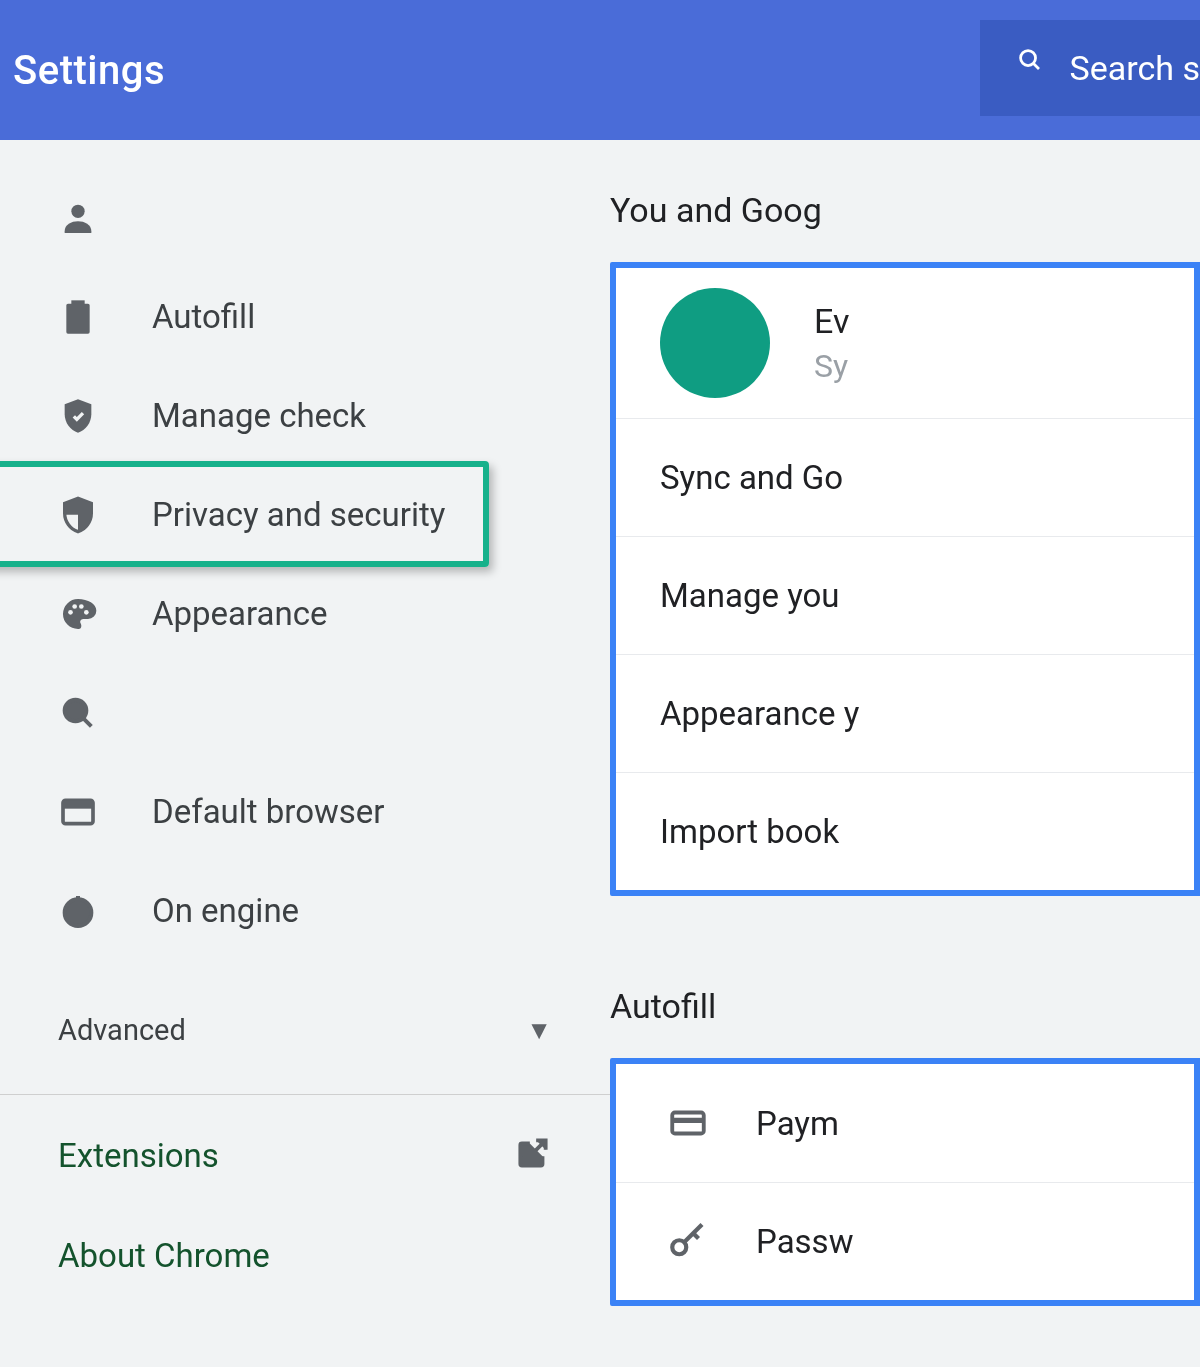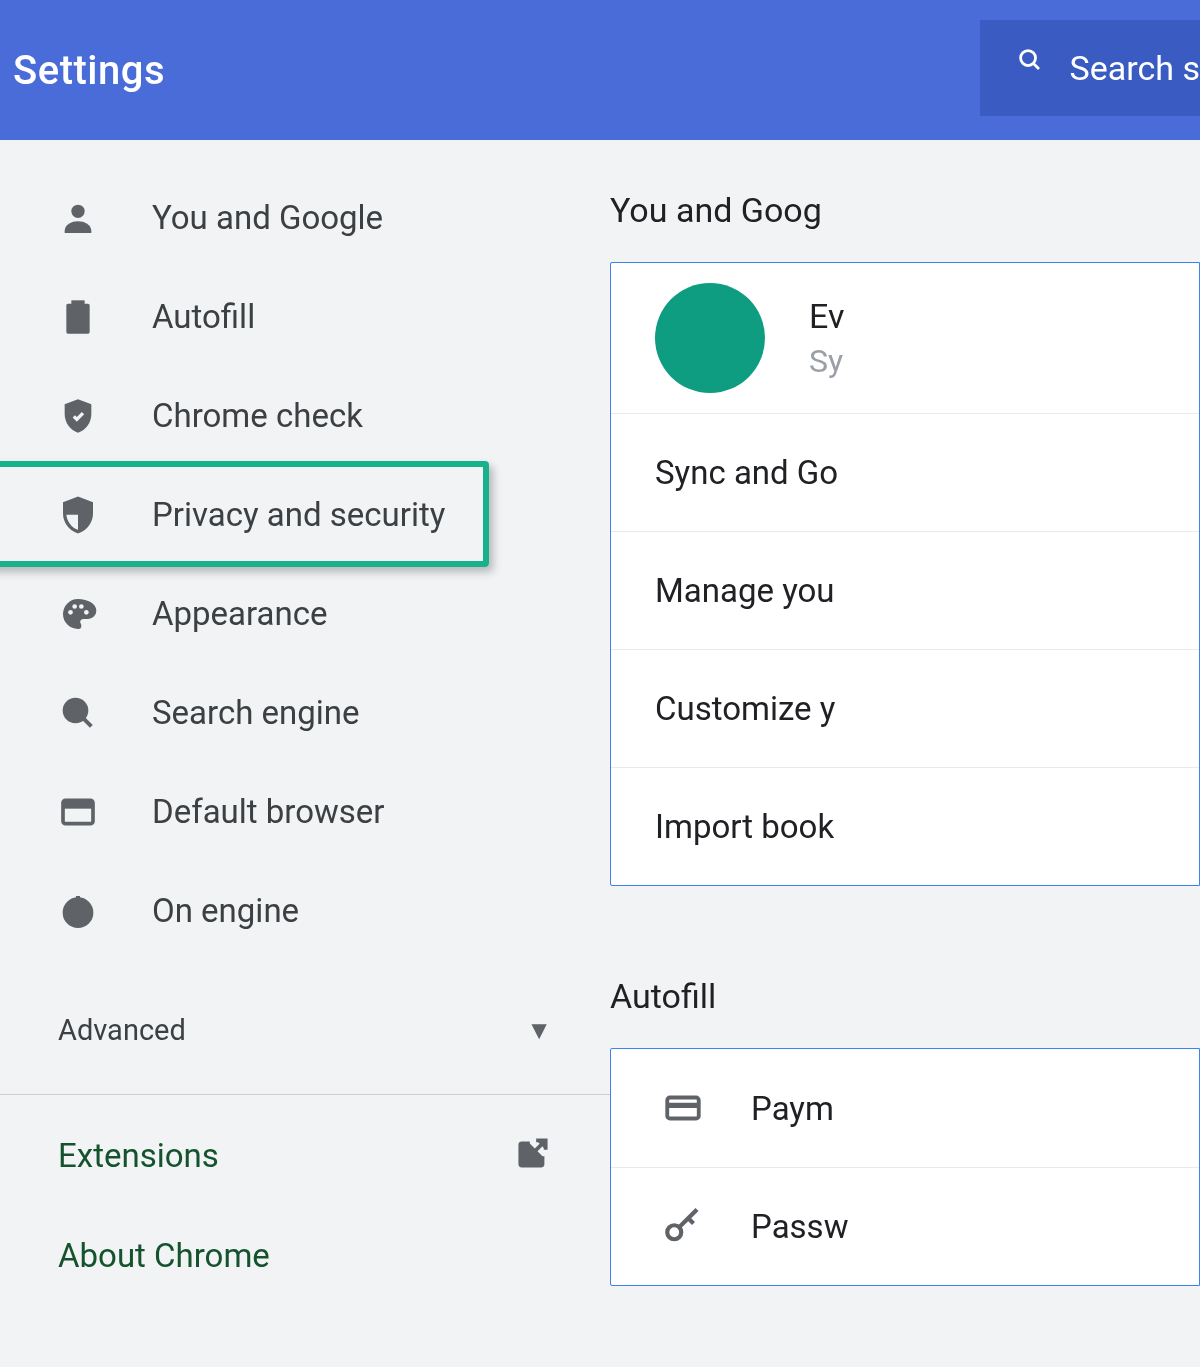--- a/index.html
+++ b/index.html
@@ -155,21 +155,21 @@
     white-space: nowrap;
   }
   .section-title {
     font-size: 34px;
     color: #202124;
     margin-left: 0;
     margin-bottom: 32px;
   }
   .card {
     background: #fff;
-    border: 1px solid #3b82f6;
+    border: 6px solid #3b82f6;
     border-radius: 2px 0 0 2px;
     margin-bottom: 90px;
     overflow: hidden;
   }
   .row {
     display: flex;
     align-items: center;
     height: 118px;
     padding: 0 0 0 44px;
     border-top: 1px solid #e8eaed;
@@ -238,41 +238,40 @@
 
   <div class="sidebar" style="position:relative;">
 
     <div class="nav-item">
       <span class="nav-icon">
         <svg viewBox="0 0 24 24">
             <circle cx="12" cy="8" r="4"></circle>
             <path d="M4 20c0-4 4-6 8-6s8 2 8 6v1H4z"></path>
           </svg>
       </span>
-      <span class="nav-label">You and Google</span>
     </div>
 
     <div class="nav-item">
       <span class="nav-icon">
         <svg viewBox="0 0 24 24">
             <path d="M8 2h8v3H8z"></path>
             <path d="M6 4h12a1 1 0 0 1 1 1v16a1 1 0 0 1-1 1H6a1 1 0 0 1-1-1V5a1 1 0 0 1 1-1zm2 6h8v2H8zm0 4h8v2H8z"></path>
           </svg>
       </span>
       <span class="nav-label">Autofill</span>
     </div>
 
     <div class="nav-item">
       <span class="nav-icon">
         <svg viewBox="0 0 24 24">
             <path d="M12 2 4 5v6c0 5 3.4 9.7 8 11 4.6-1.3 8-6 8-11V5l-8-3z"></path>
             <path d="M9.5 12.2l1.8 1.8 3.7-3.7" stroke="#f1f3f4" stroke-width="2" fill="none"></path>
           </svg>
       </span>
-      <span class="nav-label">Chrome check</span>
+      <span class="nav-label">Manage check</span>
     </div>
 
     <div class="nav-item privacy">
       <span class="nav-icon">
         <svg viewBox="0 0 24 24">
           <path d="M12 2 4 5v6c0 5 3.4 9.7 8 11 4.6-1.3 8-6 8-11V5l-8-3z" fill="none" stroke="#5f6368" stroke-width="2"></path>
           <path d="M12 2v20c4.6-1.3 8-6 8-11V5l-8-3z" fill="#5f6368"></path>
           <path d="M12 2 4 5v6c0 .3 0 .6 0 .9h8V2z" fill="#5f6368"></path>
         </svg>
       </span>
@@ -293,21 +292,20 @@
       <span class="nav-label">Appearance</span>
     </div>
 
     <div class="nav-item">
       <span class="nav-icon">
         <svg viewBox="0 0 24 24" fill="none" stroke="#5f6368" stroke-width="2.4">
             <circle cx="10.5" cy="10.5" r="6.5"></circle>
             <line x1="20" y1="20" x2="15.2" y2="15.2"></line>
           </svg>
       </span>
-      <span class="nav-label">Search engine</span>
     </div>
 
     <div class="nav-item">
       <span class="nav-icon">
         <svg viewBox="0 0 24 24">
             <rect x="3" y="5" width="18" height="14" rx="1.5" fill="none" stroke="#5f6368" stroke-width="2.2"></rect>
             <rect x="3" y="5" width="18" height="5" fill="#5f6368"></rect>
           </svg>
       </span>
       <span class="nav-label">Default browser</span>
@@ -359,21 +357,21 @@
           <div class="sub">Sy</div>
         </div>
       </div>
       <div class="row">
           <span>Sync and Go</span>
         </div>
       <div class="row">
           <span>Manage you</span>
         </div>
       <div class="row">
-          <span>Customize y</span>
+          <span>Appearance y</span>
         </div>
       <div class="row">
           <span>Import book</span>
         </div>
     </div>
 
     <div class="section-title">Autofill</div>
 
     <div class="card">
       <div class="row">

